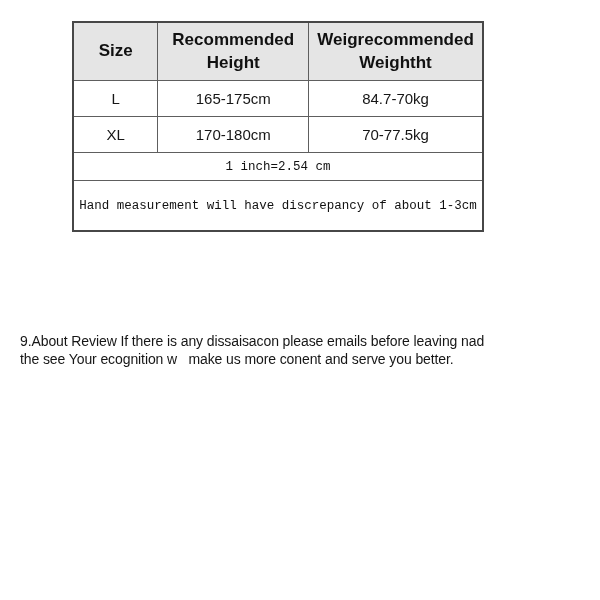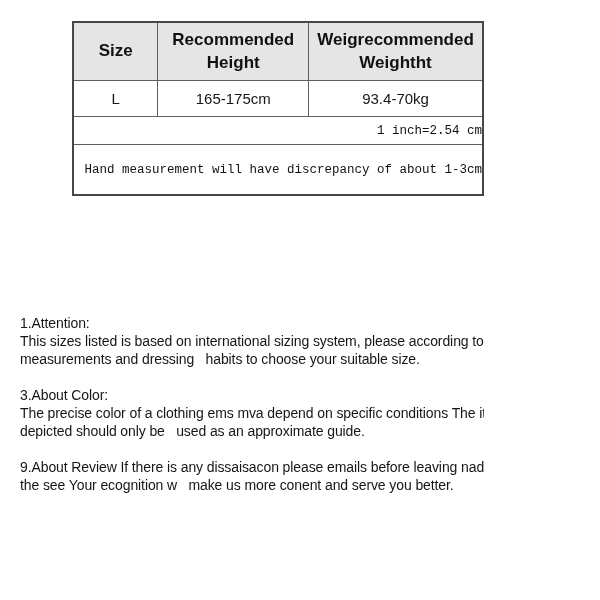--- a/index.html
+++ b/index.html
@@ -47,21 +47,20 @@
     font-size: 15px;
     height: 35px;
     color: #161616;
   }
   .size-table tr.r-inch td,
   .size-table tr.r-hand td {
     font-family: "Liberation Mono", monospace;
     font-size: 12.5px;
     color: #111111;
     white-space: pre;
-    text-align: right;
   }
   .size-table tr.r-inch td { height: 27px; }
   .size-table tr.r-hand td { height: 49px; border-radius: 21px; }
   .notes {
     position: absolute;
     left: 20px;
     top: 314px;
     width: 578px;
     font-size: 14px;
     line-height: 18px;
@@ -88,43 +87,38 @@
         <th>Recommended
 Height</th>
         <th>Weigrecommended
 Weightht</th>
       </tr>
     </thead>
     <tbody>
       <tr class="r-data">
         <td>L</td>
         <td>165-175cm</td>
-        <td>93.4-70kg</td>
+        <td>84.7-70kg</td>
+      </tr>
+      <tr class="r-data">
+        <td>XL</td>
+        <td>170-180cm</td>
+        <td>70-77.5kg</td>
       </tr>
       <tr class="r-inch">
         <td colspan="3">1 inch=2.54 cm</td>
       </tr>
       <tr class="r-hand">
         <td colspan="3">Hand measurement will have discrepancy of about 1-3cm</td>
       </tr>
     </tbody>
   </table>
 
   <div class="notes">
     <div class="note">
-      <div class="note-heading">1.Attention:</div>
-      <div class="note-body">This sizes listed is based on international sizing system, please according to your own
-measurements and dressing   habits to choose your suitable size.</div>
-    </div>
-    <div class="note">
-    </div>
-    <div class="note">
-      <div class="note-heading">3.About Color:</div>
-      <div class="note-body">The precise color of a clothing ems mva depend on specific conditions The items colors
-depicted should only be   used as an approximate guide.</div>
     </div>
     <div class="note">
       <div class="note-body">9.About Review If there is any dissaisacon please emails before leaving nadler eso esv
 the see Your ecognition w   make us more conent and serve you better.</div>
     </div>
   </div>
 
 </div>
 
 </body></html>

